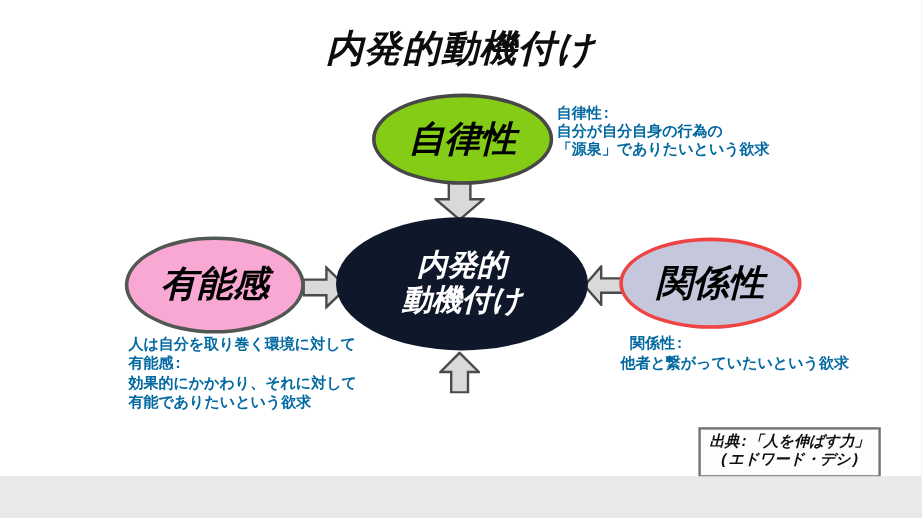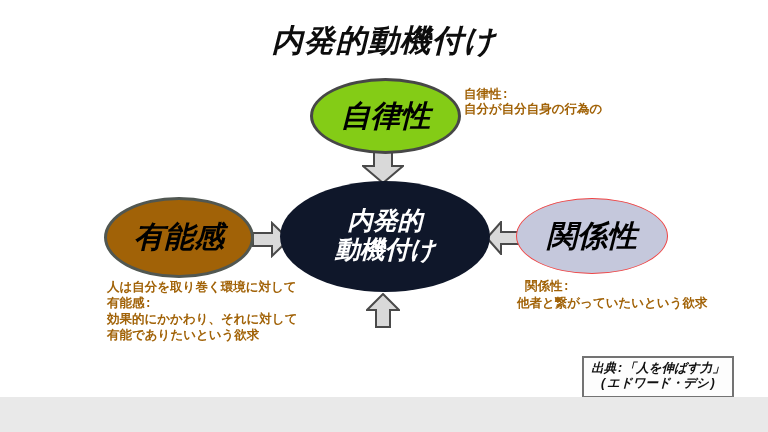--- a/index.html
+++ b/index.html
@@ -13,33 +13,33 @@
     font-size:31px; font-weight:bold; font-style:italic; color:#0d0d0d;
     letter-spacing:1px;
   }
   .ellipse {
     position:absolute; border-radius:50%;
     display:flex; align-items:center; justify-content:center;
     font-weight:bold; font-style:italic;
   }
   .node-label { font-size:30px; color:#000; white-space:nowrap; }
   .node-autonomy    { left:310px; top:78px;  width:151px; height:76px; background:#84cc16; border:3px solid #474747; }
-  .node-competence  { left:104px; top:197px; width:150px; height:81px; background:#a16207; border:3px solid #515751; }
-  .node-relatedness { left:516px; top:198px; width:152px; height:76px; background:#c5c8dc; border:1px solid #ef4444;text-align:right; }
+  .node-competence  { left:104px; top:197px; width:150px; height:81px; background:#f9a8d4; border:3px solid #515751; }
+  .node-relatedness { left:516px; top:198px; width:152px; height:76px; background:#c5c8dc; border:3px solid #ef4444;text-align:right; }
   .node-achievement { left:310px; top:327px; width:148px; height:76px; background:#cfa6e8; border:3px solid #6b5e76; }
   .node-center {
     left:280px; top:181px; width:210px; height:111px; background:#0f172a;
     flex-direction:column;
   }
   .node-center .center-line { font-size:25px; line-height:29px; color:#ffffff; white-space:nowrap; }
   .arrow { position:absolute; }
   .arrow svg { display:block; }
   .arrow polygon { fill:#d9d9d9; stroke:#4a4a4a; stroke-width:2; stroke-linejoin:miter; }
   .note {
-    position:absolute; color:#a16207; font-weight:bold; font-size:12.5px;
+    position:absolute; color:#0369a1; font-weight:bold; font-size:12.5px;
     line-height:15px; white-space:nowrap;
   }
   .note-competence { line-height:16px; }
   .note-relatedness { line-height:17px; }
   .citation-box {
     position:absolute; left:582px; top:356px; width:152px; height:42px;
     border:2px solid #737373; background:#fdfdfd;
     display:flex; flex-direction:column; align-items:center; justify-content:center;
     font-style:italic; font-weight:bold; font-size:12.5px; line-height:15px; color:#111;
     white-space:nowrap;
@@ -87,20 +87,21 @@
     <span class="node-label">関係性</span>
   </div>
   <div class="ellipse node-center">
     <span class="center-line">内発的</span>
     <span class="center-line">動機付け</span>
   </div>
 
   <div class="note note-autonomy" style="left:464px; top:88px;">
     <div>自律性:</div>
     <div>自分が自分自身の行為の</div>
+    <div>「源泉」でありたいという欲求</div>
   </div>
   <div class="note note-competence" style="left:107px; top:280px;">
     <div>人は自分を取り巻く環境に対して</div>
     <div>有能感:</div>
     <div>効果的にかかわり、それに対して</div>
     <div>有能でありたいという欲求</div>
   </div>
   <div class="note note-relatedness" style="left:517px; top:279px;">
     <div style="padding-left:8px;">関係性:</div>
     <div>他者と繋がっていたいという欲求</div>

